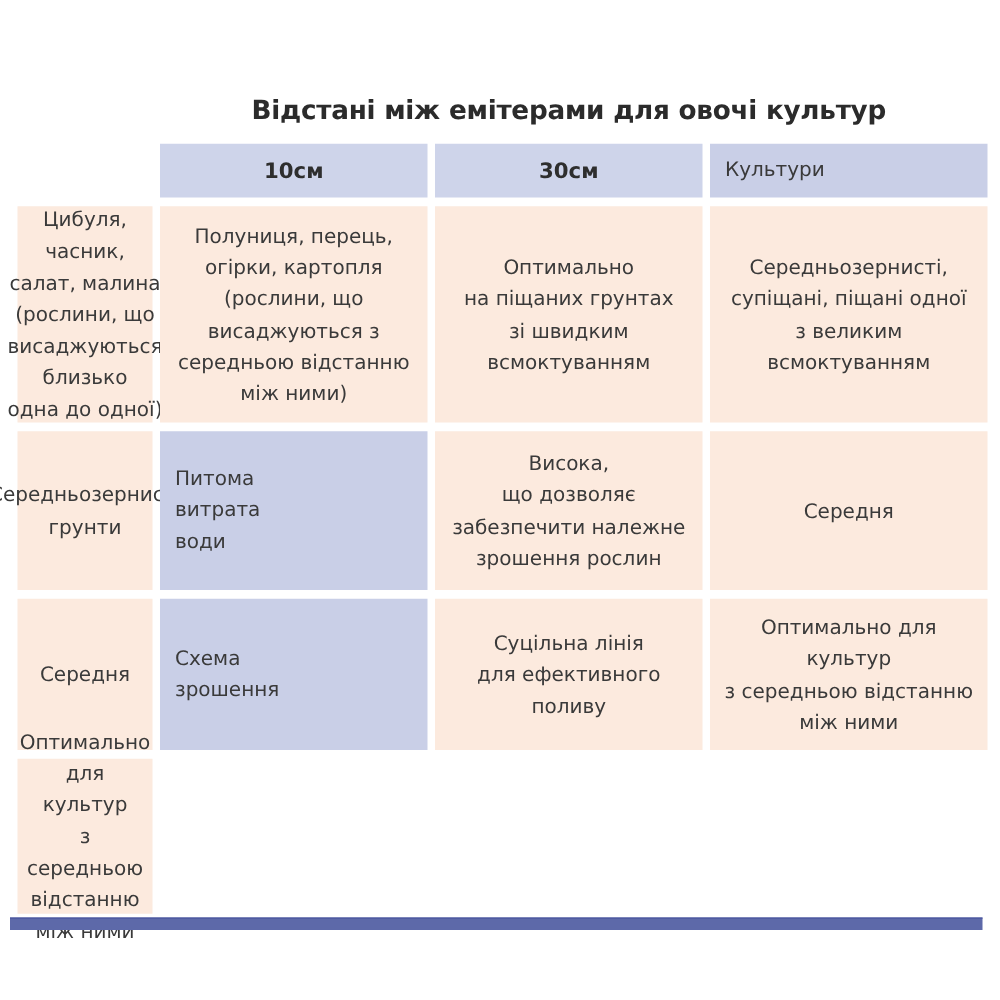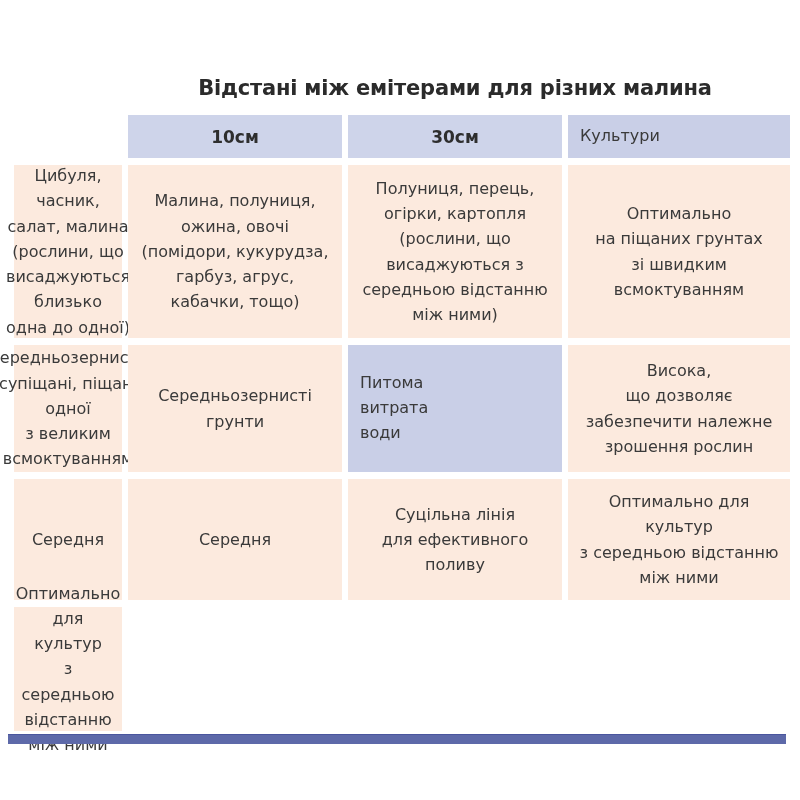--- a/index.html
+++ b/index.html
@@ -81,39 +81,34 @@
     height: 9px;
     background: #5d69a9;
     border-top: 1px solid #4a569e;
   }
 </style>
 </head>
 <body>
 
 <div class="canvas">
 
-  <div class="page-title">Відстані між емітерами для різних малина</div>
+  <div class="page-title">Відстані між емітерами для овочі культур</div>
 
   <div class="table-grid">
 
     <div class="corner-cell"></div>
     <div class="header-cell">10см</div>
     <div class="header-cell">30см</div>
 
     <div class="label-cell">Культури</div>
     <div class="data-cell">Цибуля, часник,
 салат, малина
 (рослини, що
 висаджуються близько
 одна до одної)</div>
-    <div class="data-cell">Малина, полуниця,
-ожина, овочі
-(помідори, кукурудза,
-гарбуз, агрус,
-кабачки, тощо)</div>
     <div class="data-cell">Полуниця, перець,
 огірки, картопля
 (рослини, що
 висаджуються з
 середньою відстанню
 між ними)</div>
 
     <div class="data-cell">Оптимально
 на піщаних грунтах
 зі швидким
@@ -128,20 +123,22 @@
     <div class="label-cell">Питома
 витрата
 води</div>
     <div class="data-cell">Висока,
 що дозволяє
 забезпечити належне
 зрошення рослин</div>
     <div class="data-cell">Середня</div>
     <div class="data-cell">Середня</div>
 
+    <div class="label-cell">Схема
+зрошення</div>
     <div class="data-cell">Суцільна лінія
 для ефективного
 поливу</div>
     <div class="data-cell">Оптимально для
 культур
 з середньою відстанню
 між ними</div>
     <div class="data-cell">Оптимально для
 культур
 з середньою відстанню

